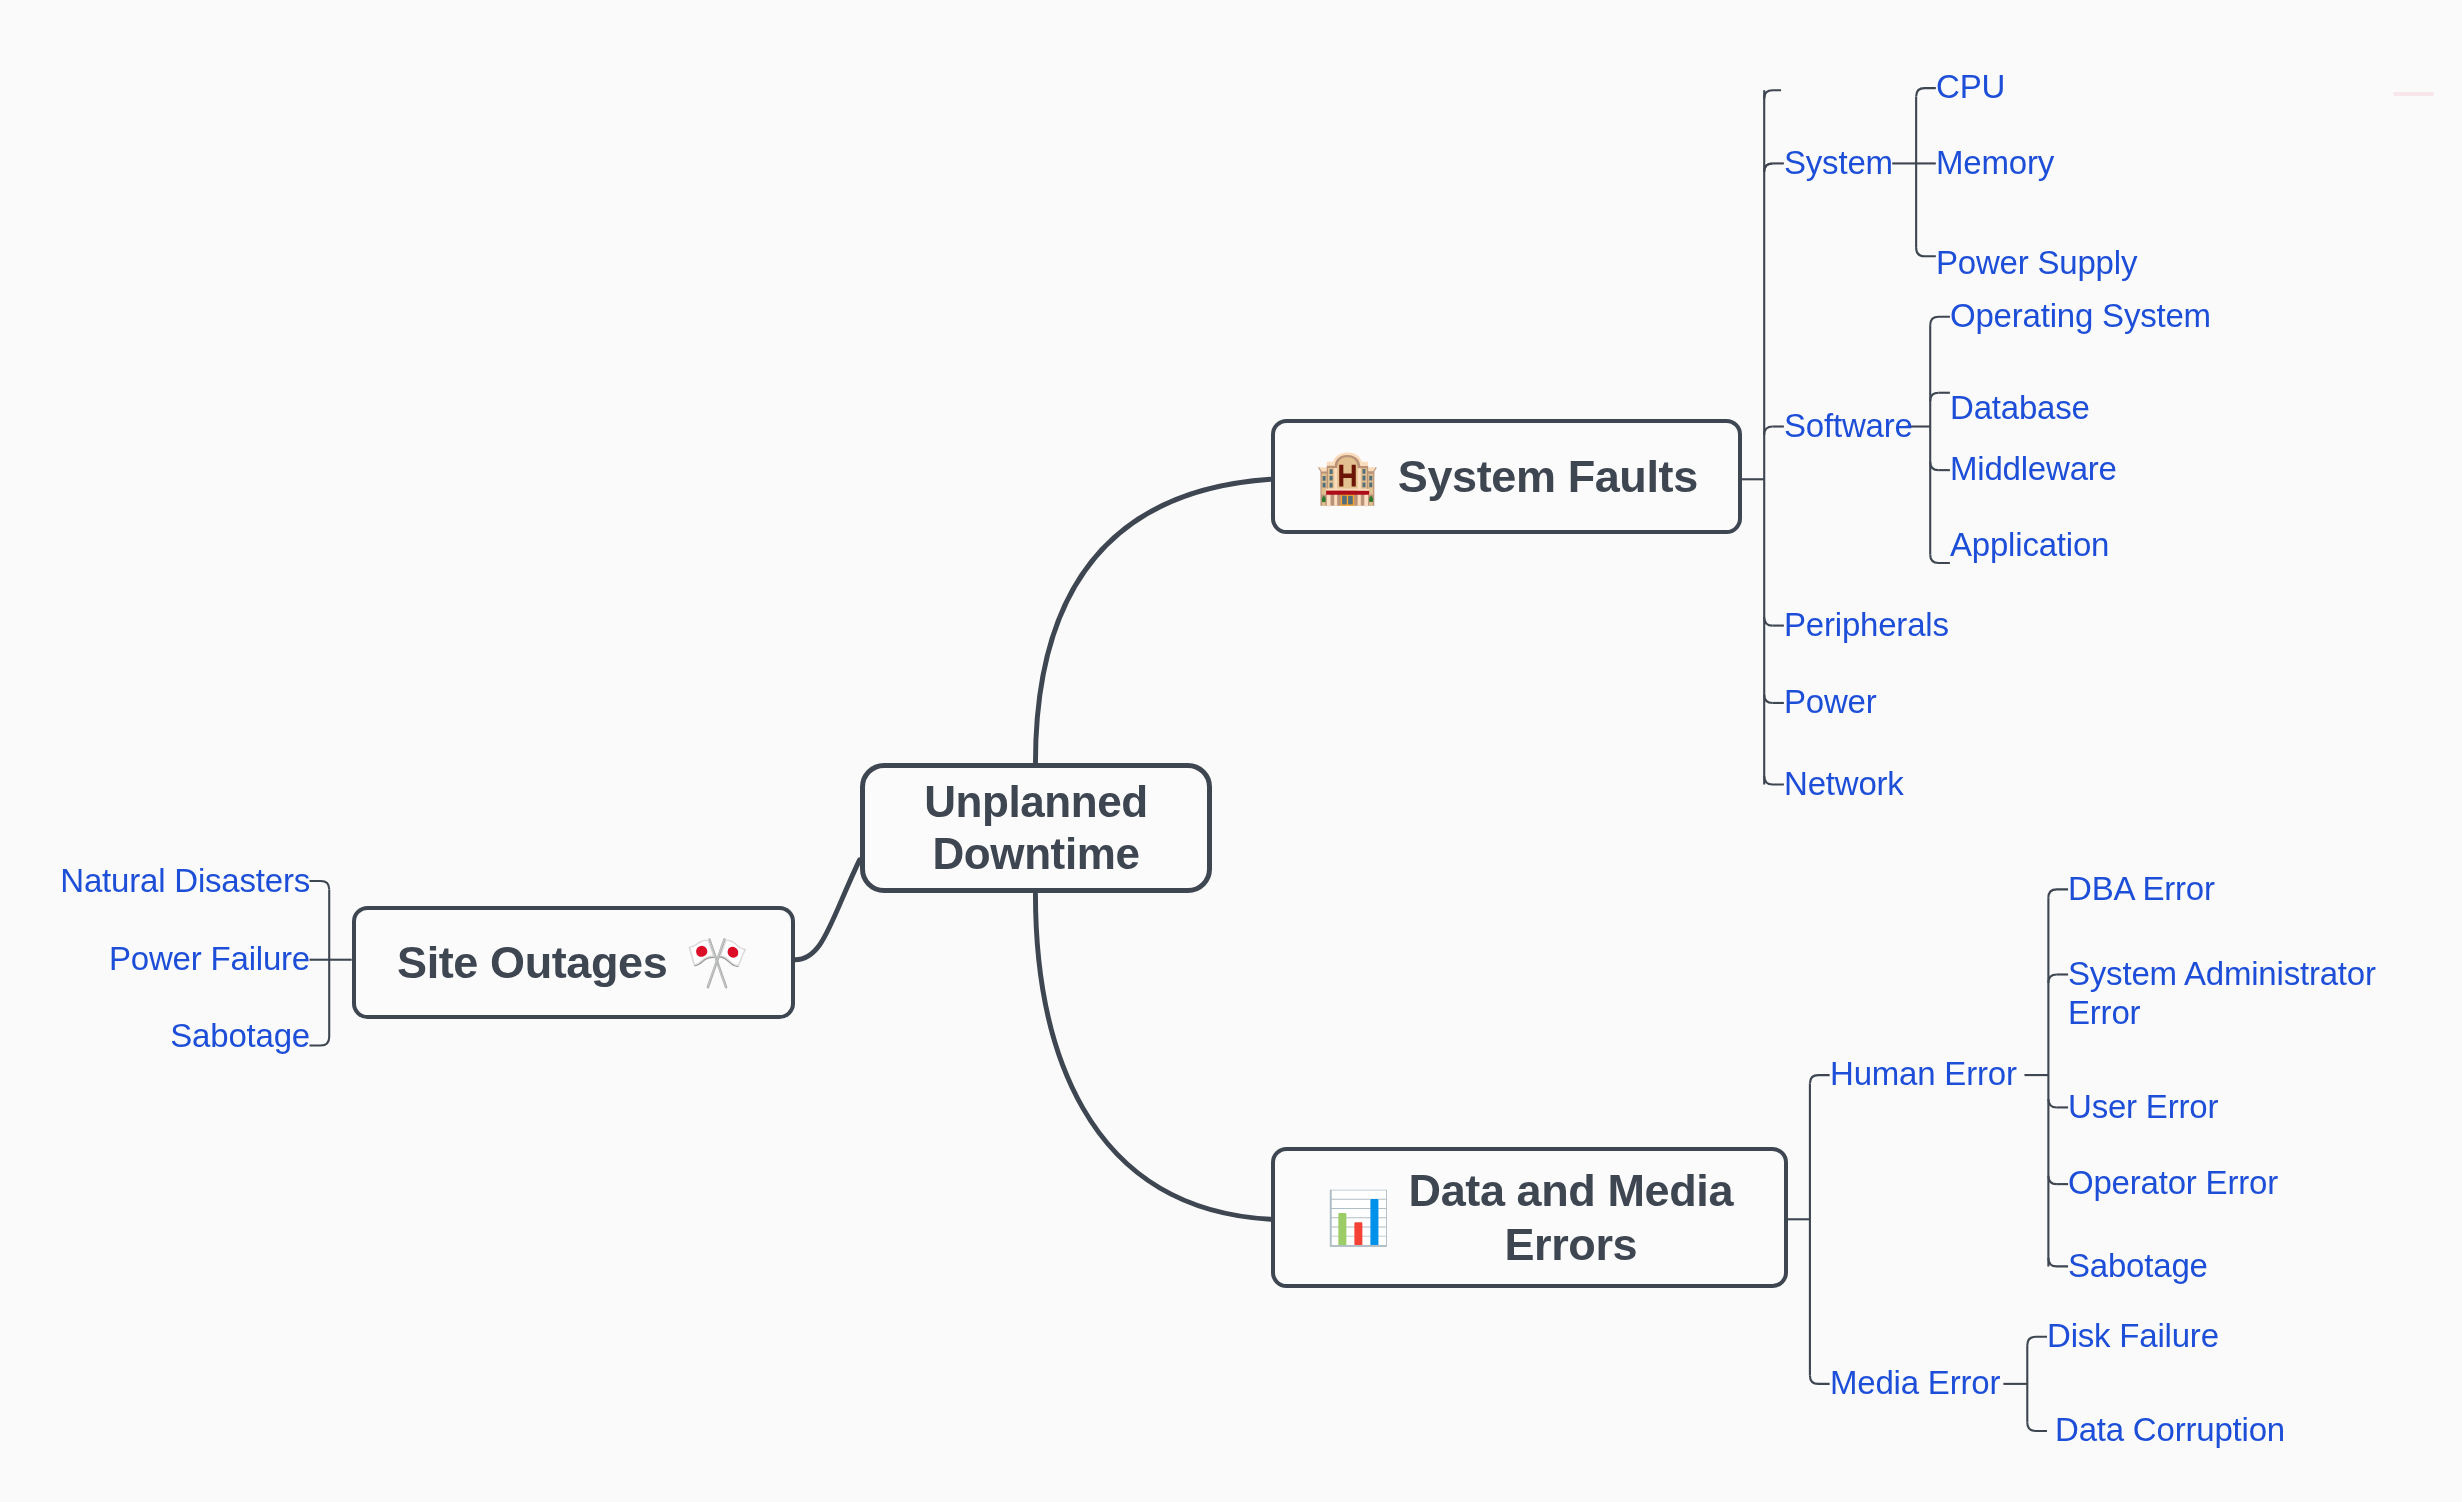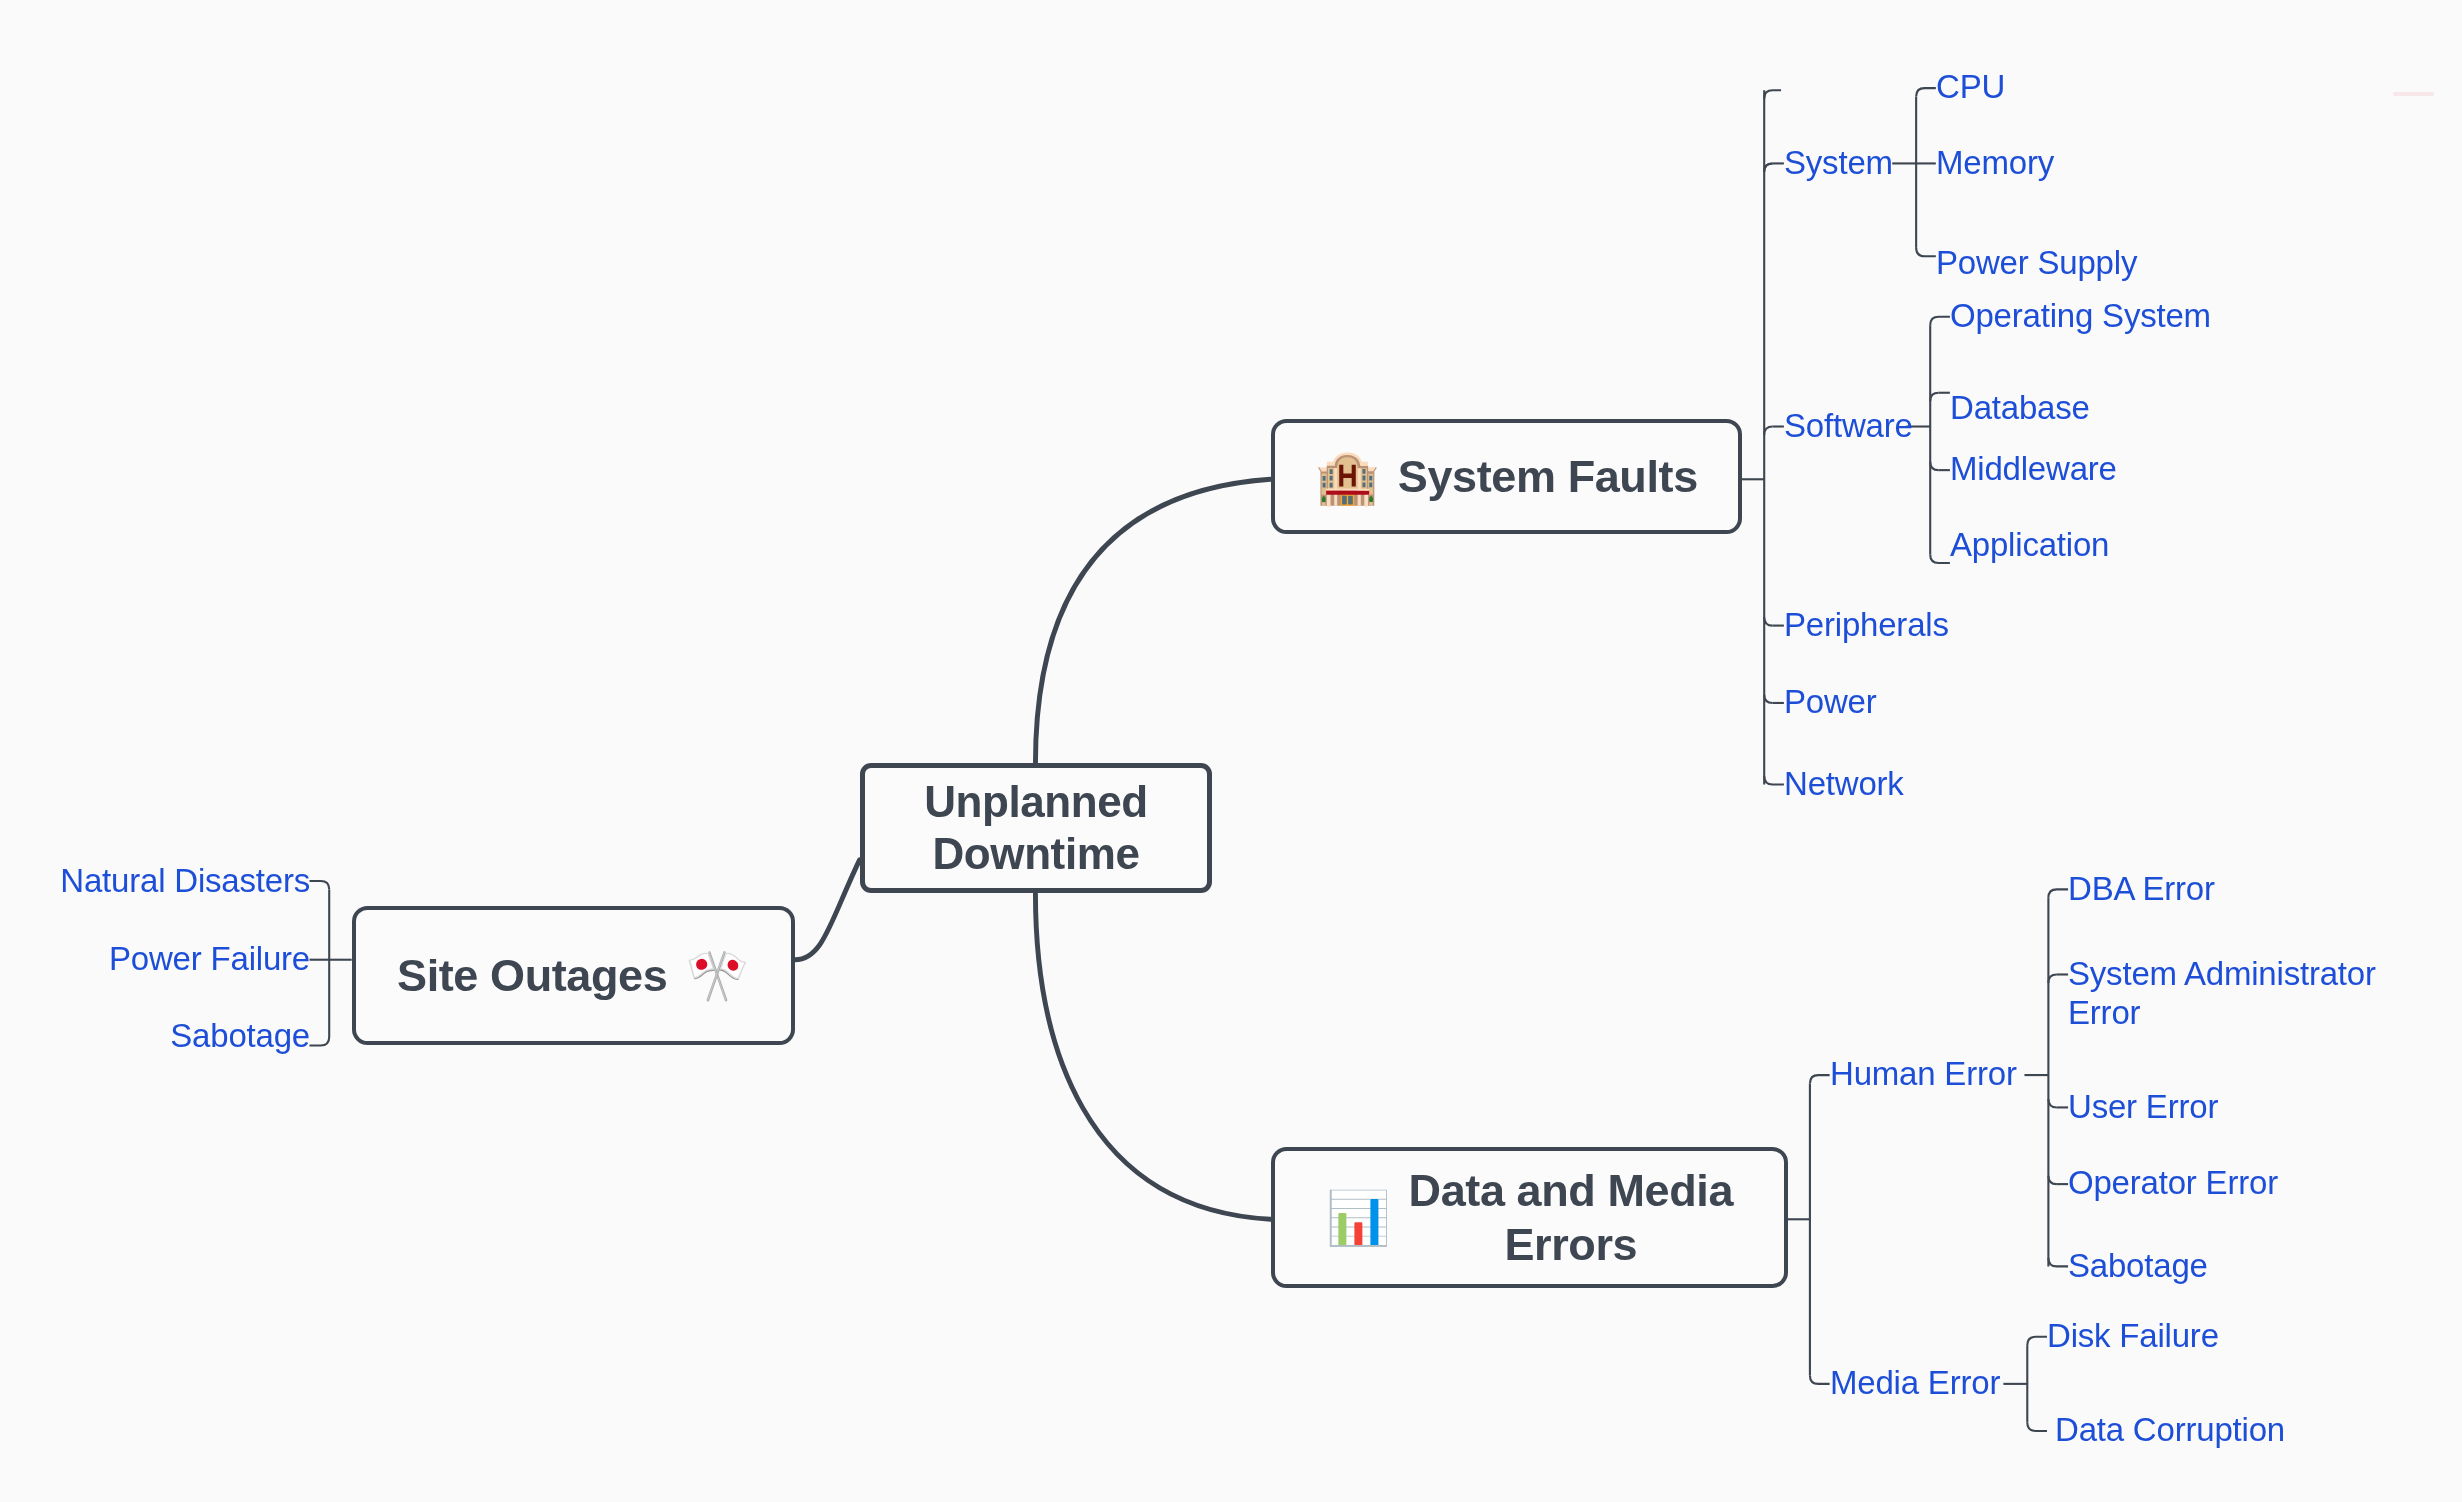--- a/index.html
+++ b/index.html
@@ -48,36 +48,36 @@
     flex: 0 0 auto;
   }
 
   #root-node {
     left: 860px;
     top: 763px;
     width: 352px;
     height: 130px;
     font-size: 44px;
     border-width: 5.6px;
-    border-radius: 11px;
+    border-radius: 24px;
   }
   #root-node .topic-label { display: block; }
 
   #node-system-faults {
     left: 1271px;
     top: 419px;
     width: 471px;
     height: 115px;
     font-size: 45px;
   }
   #node-site-outages {
     left: 352px;
     top: 906px;
     width: 443px;
-    height: 139px;
+    height: 113px;
     font-size: 45px;
   }
   #node-data-media {
     left: 1271px;
     top: 1147px;
     width: 517px;
     height: 141px;
     font-size: 45px;
   }
   #node-data-media .topic-label { max-width: 394px; }

